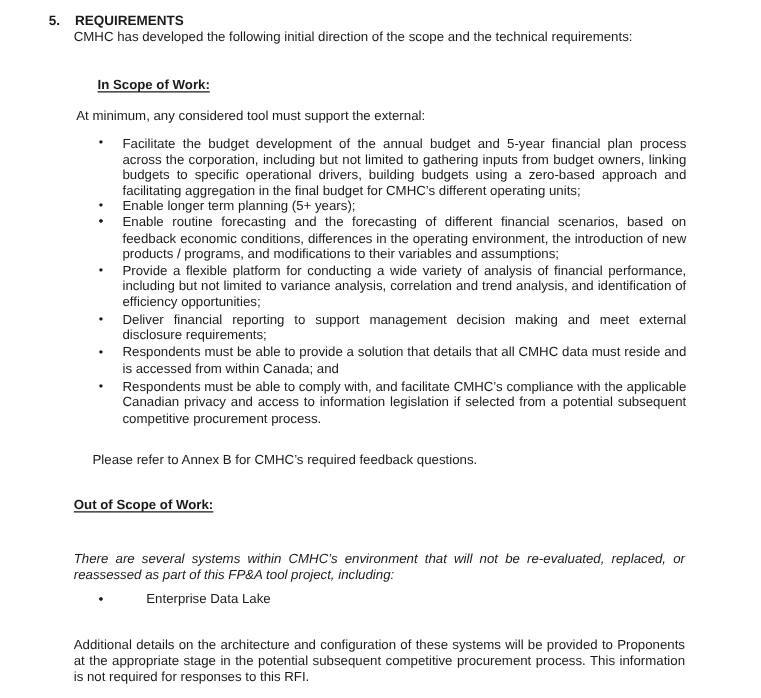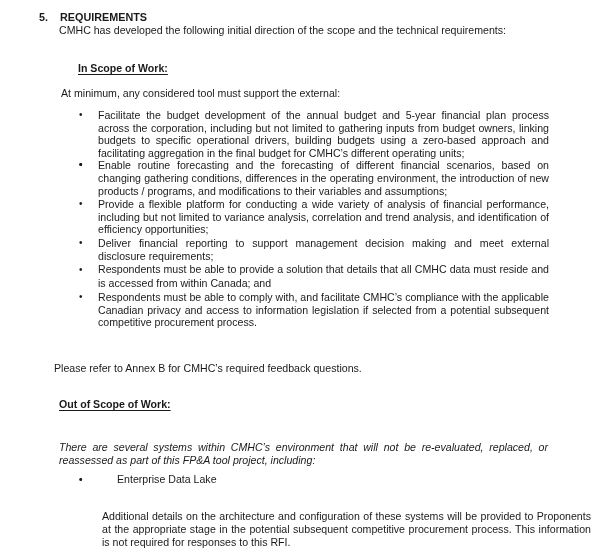--- a/index.html
+++ b/index.html
@@ -93,57 +93,58 @@
 
   <div class="abs" style="left:61px; top:87px;">At minimum, any considered tool must support the external:</div>
 
   <ul class="bullet-list">
     <li>
       <span class="dot">•</span>
       <span>Facilitate the budget development of the annual budget and 5-year financial plan process across the corporation, including but not limited to gathering inputs from budget owners, linking budgets to specific operational drivers, building budgets using a zero-based approach and facilitating aggregation in the final budget for CMHC’s different operating units;</span>
     </li>
     <li>
       <span class="dot">•</span>
+      <span>Enable longer term planning (5+ years);</span>
     </li>
     <li>
       <span class="dot">•</span>
     </li>
     <li>
       <span class="dot">•</span>
-      <span>Enable routine forecasting and the forecasting of different financial scenarios, based on changing gathering conditions, differences in the operating environment, the introduction of new products / programs, and modifications to their variables and assumptions;</span>
+      <span>Enable routine forecasting and the forecasting of different financial scenarios, based on feedback economic conditions, differences in the operating environment, the introduction of new products / programs, and modifications to their variables and assumptions;</span>
     </li>
     <li class="gap">
       <span class="dot">•</span>
       <span>Provide a flexible platform for conducting a wide variety of analysis of financial performance, including but not limited to variance analysis, correlation and trend analysis, and identification of efficiency opportunities;</span>
     </li>
     <li class="gap">
       <span class="dot">•</span>
       <span>Deliver financial reporting to support management decision making and meet external disclosure requirements;</span>
     </li>
     <li class="gap" style="line-height:13.5px;">
       <span class="dot">•</span>
       <span>Respondents must be able to provide a solution that details that all CMHC data must reside and is accessed from within Canada; and</span>
     </li>
     <li class="gap">
       <span class="dot">•</span>
       <span>Respondents must be able to comply with, and facilitate CMHC’s compliance with the applicable Canadian privacy and access to information legislation if selected from a potential subsequent competitive procurement process.</span>
     </li>
   </ul>
 
-  <div class="abs" style="left:54px; top:362px;">Please refer to Annex B for CMHC’s required feedback questions.</div>
+  <div class="abs" style="left:74px; top:362px;">Please refer to Annex B for CMHC’s required feedback questions.</div>
 
   <div class="abs sub" style="left:59px; top:398px;text-align:right;">Out of Scope of Work:</div>
 
   <div class="para" style="top:441px;font-style:italic;">There are several systems within CMHC’s environment that will not be re-evaluated, replaced, or reassessed as part of this FP&amp;A tool project, including:</div>
 
   <ul class="oos-list">
     <li>
       <span class="dot">•</span>
     </li>
     <li>
       <span class="dot">•</span>
       <span>Enterprise Data Lake</span>
     </li>
   </ul>
 
-  <div class="para" style="top:510px;margin-left:43px;">Additional details on the architecture and configuration of these systems will be provided to Proponents at the appropriate stage in the potential subsequent competitive procurement process. This information is not required for responses to this RFI.</div>
+  <div class="para" style="top:510px;">Additional details on the architecture and configuration of these systems will be provided to Proponents at the appropriate stage in the potential subsequent competitive procurement process. This information is not required for responses to this RFI.</div>
 
 </div>
 
 </body></html>

